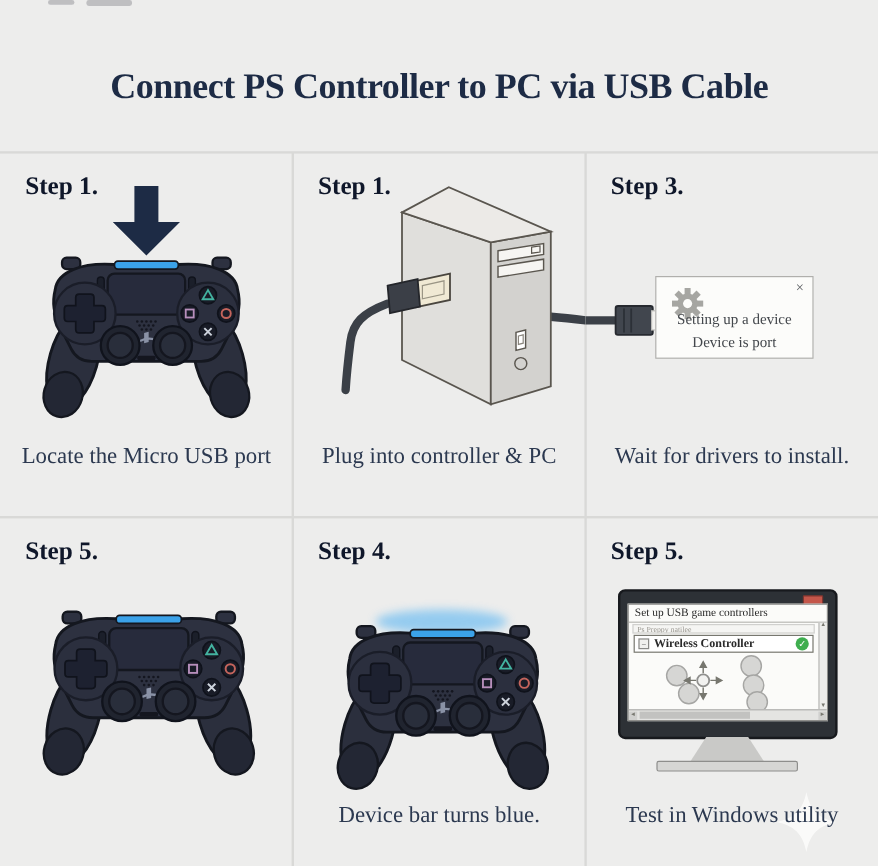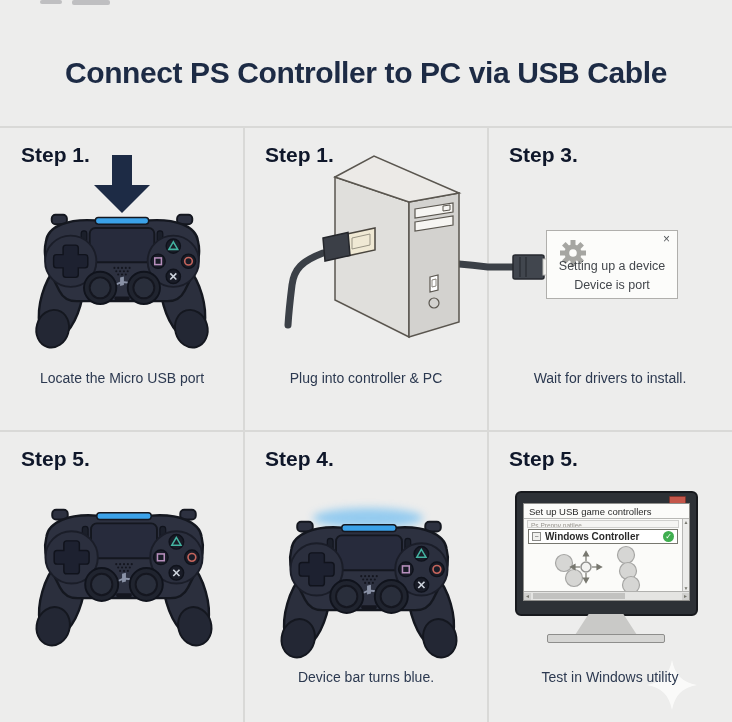--- a/index.html
+++ b/index.html
@@ -1,25 +1,25 @@
 <!DOCTYPE html>
 <html><head>
 <meta charset="utf-8">
 <style>
   html,body{margin:0;padding:0;}
   .canvas{position:relative;width:732px;height:722px;background:#ededec;overflow:hidden;
-          font-family:Liberation Sans, sans-serif;color:#1d2b45;}
+          font-family:Liberation Serif, serif;color:#1d2b45;}
   .smudge{position:absolute;background:#6a6a74;opacity:.35;border-radius:2px;}
   .page-title{position:absolute;top:56px;left:0;width:732px;text-align:center;
               font-size:30px;font-weight:bold;letter-spacing:-.4px;color:#1d2b45;}
   .hline{position:absolute;left:0;width:732px;height:2px;background:#d9d9d7;}
   .vline{position:absolute;width:2px;background:#d9d9d7;}
   .cell{position:absolute;width:244px;}
   .step-label{position:absolute;left:21px;top:16px;font-size:21px;font-weight:bold;color:#0f172a;}
-  .caption{position:absolute;left:0;width:100%;text-align:center;font-size:14px;color:#2c3950;}
+  .caption{position:absolute;left:0;width:100%;text-align:center;font-size:19px;color:#2c3950;}
   .art{position:absolute;left:0;top:0;}
 
   
   .popup{position:absolute;left:58px;top:103px;width:132px;height:69px;background:#fcfcfa;
          border:1px solid #b0afac;box-sizing:border-box;}
   .popup-close{position:absolute;right:7px;top:1px;font-size:12px;color:#55585c;cursor:default;}
   .popup-text{position:absolute;left:0;right:0;text-align:center;color:#43474c;font-size:12.5px;}
 
   
   .monitor{position:absolute;left:27px;top:60px;width:183px;height:125px;background:#2d3136;
@@ -215,21 +215,21 @@
   <div class="cell" style="left:488px;top:431px;height:291px">
     <div class="step-label">Step 5.</div>
 
     <div class="monitor">
       <div class="mon-close"></div>
       <div class="window">
         <div class="win-title">Set up USB game controllers</div>
         <div class="win-toolbar">Ps Preppy natilee</div>
         <div class="win-list">
           <span class="dev-icon">−</span>
-          <span class="dev-name">Windows Controller</span>
+          <span class="dev-name">Wireless Controller</span>
           <span class="dev-check">✓</span>
         </div>
         <div class="win-test">
           <svg width="160" height="47">
             <g fill="#d6d6d4" stroke="#a6a6a4" stroke-width="1.2">
               <circle cx="40" cy="18" r="8.5"></circle>
               <circle cx="50" cy="33" r="8.5"></circle>
               <circle cx="102" cy="10" r="8.5"></circle>
               <circle cx="104" cy="26" r="8.5"></circle>
               <circle cx="107" cy="40" r="8.5"></circle>

